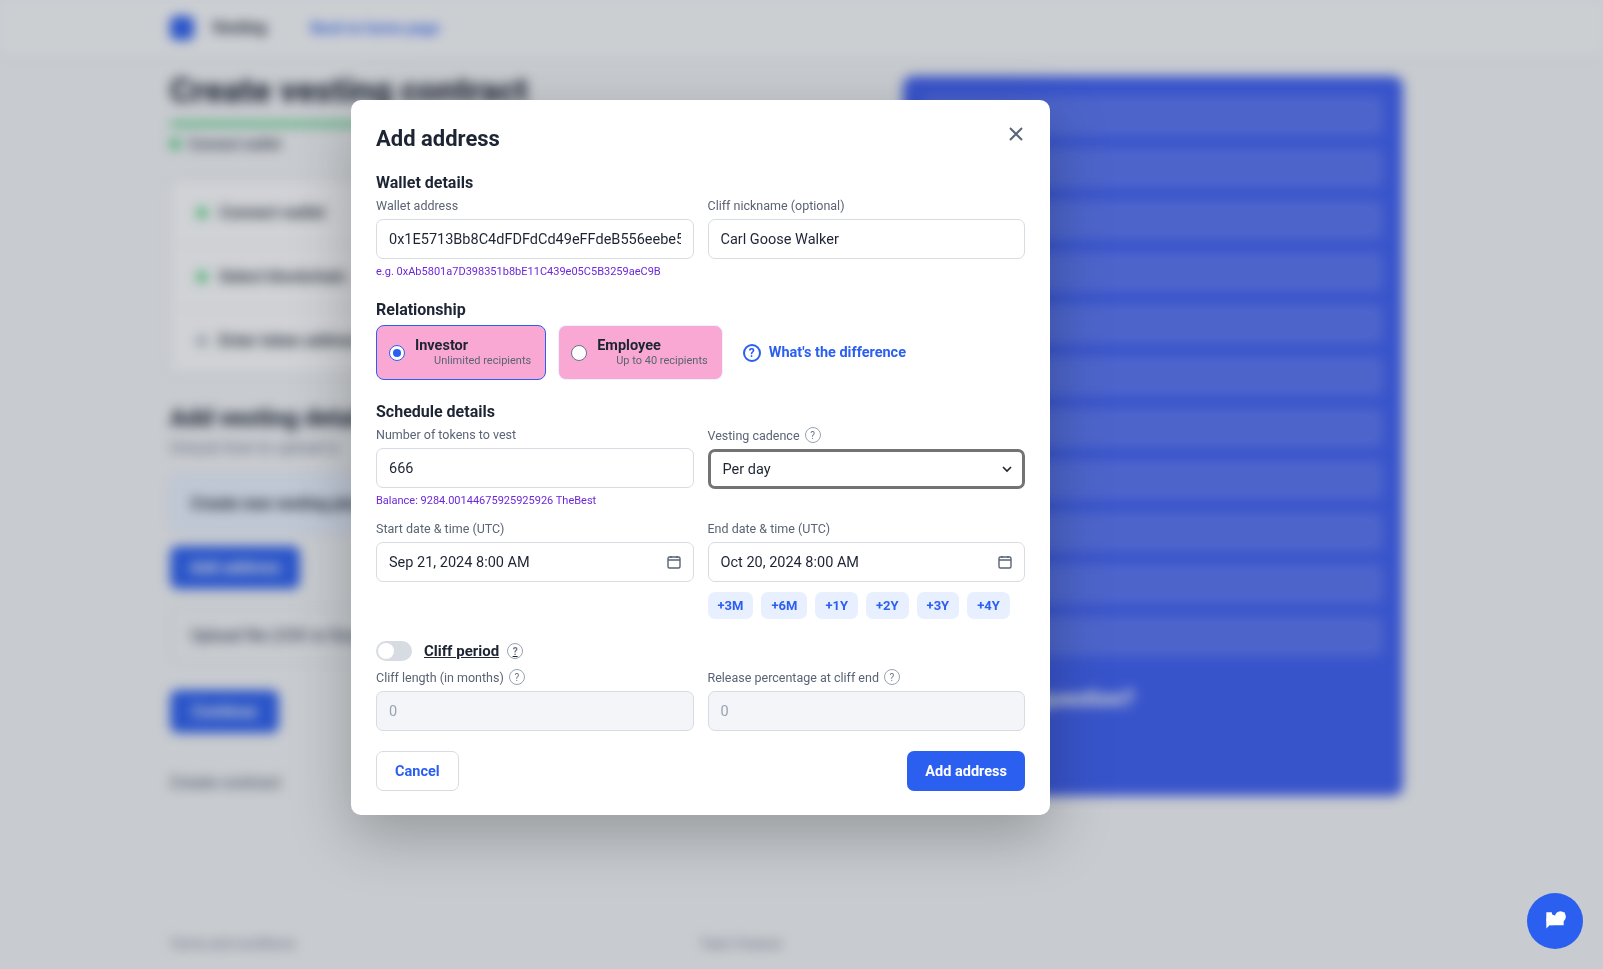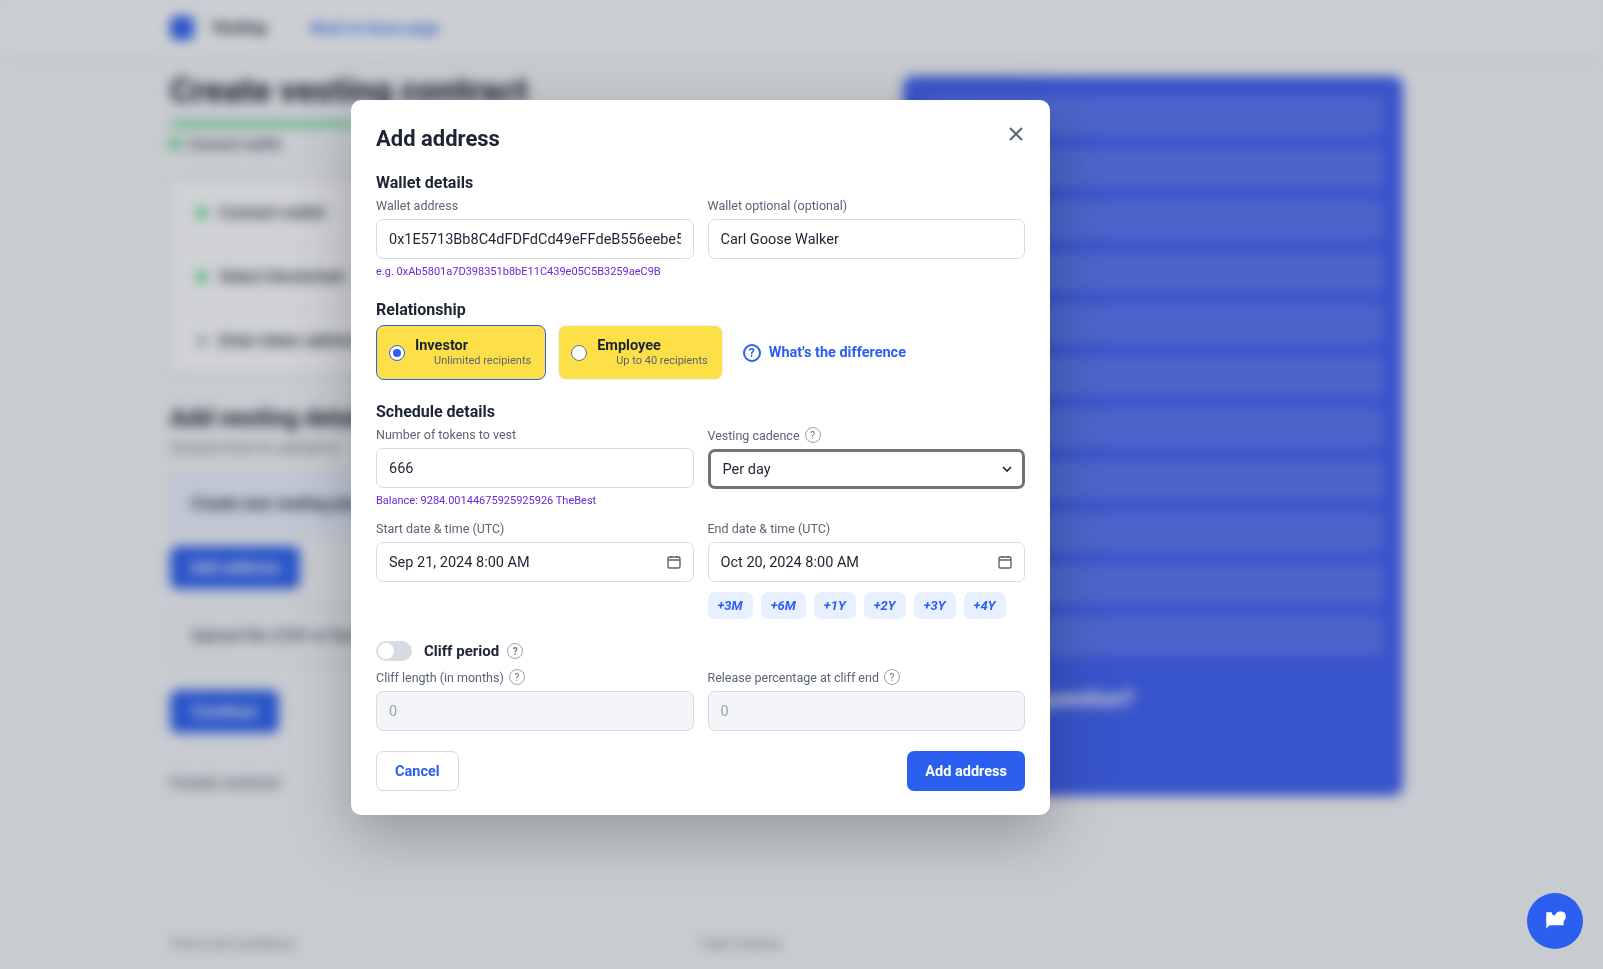--- a/index.html
+++ b/index.html
@@ -108,21 +108,21 @@
     .select-wrap { position:relative; }
     .select-caret { position:absolute; right:12px; top:50%; transform:translateY(-50%); pointer-events:none; color:#1d2433; }
 
     .hint { font-size: 11px; color:#6d28d9; margin-top: 6px; }
 
     
     .radio-row { display:flex; gap:12px; align-items:center; margin-top:6px; }
     .radio-card {
       display:flex; align-items:center; gap:10px; height:55px; padding: 0 14px 0 12px;
       border-radius: 8px; cursor:pointer;
-      background:#fde047; border:1px solid #eaf1ff;
+      background:#f9a8d4; border:1px solid #eaf1ff;
     }
     .radio-card.selected { border:1.5px solid #2b5ff0; }
     .radio-card .rtitle { font-size: 14.5px; font-weight:700; color:#1d2433; line-height:1.15; }
     .radio-card .rsub { font-size: 11px; color:#5a6475; line-height:1.15;margin-left:19px; }
     .radio-dot {
       width:16px; height:16px; border-radius:50%;
       border:1.5px solid #6a7383; background:#fff;
       display:flex;align-items:center;justify-content:center;
     }
     .radio-card.selected .radio-dot { border-color:#2b5ff0; }
@@ -135,25 +135,25 @@
 
     
     .date-wrap { position:relative; }
     .date-wrap .cal-icon {
       position:absolute; right:12px; top:50%; transform:translateY(-50%); color:#5a6475;
     }
 
     .chips { display:flex; gap:8px; margin-top:10px; }
     .chip {
       background:#e8f0ff; color:#2b5ff0; font-weight:700; font-size:13px;
-      border-radius:7px; padding: 6px 10px; cursor:pointer;font-style:italic;
-    }
-
-    
-    .cliff-row { display:flex; align-items:center; gap:12px; margin-top: 22px; }
+      border-radius:7px; padding: 6px 10px; cursor:pointer;
+    }
+
+    
+    .cliff-row { display:flex; align-items:center; gap:12px; margin-top: 22px; text-decoration: underline; }
     .toggle {
       width:36px; height:20px; border-radius:999px; background:#d7dce3; position:relative; cursor:pointer;
     }
     .toggle::after { content:""; position:absolute; left:2px; top:2px; width:16px;height:16px;border-radius:50%; background:#fff; }
     .cliff-label { font-weight:700; font-size:15px; display:flex; align-items:center; gap:8px; }
     .qmark {
       width:16px; height:16px; border-radius:50%; border:1.5px solid #9aa3b2; color:#6a7383;
       font-size:10px; display:flex;align-items:center;justify-content:center;
     }
 
@@ -242,21 +242,21 @@
   </div>
 
   <div class="section-title">Wallet details</div>
   <div class="row">
     <div class="col">
       <div class="label">Wallet address</div>
       <input class="input" value="0x1E5713Bb8C4dFDFdCd49eFFdeB556eebe5" style="">
       <div class="hint">e.g. 0xAb5801a7D398351b8bE11C439e05C5B3259aeC9B</div>
     </div>
     <div class="col">
-      <div class="label">Wallet optional (optional)</div>
+      <div class="label">Cliff nickname (optional)</div>
       <input class="input" value="Carl Goose Walker" style="">
     </div>
   </div>
 
   <div class="section-title">Relationship</div>
   <div class="radio-row">
     <div class="radio-card selected">
       <div class="radio-dot"></div>
       <div>
         <div class="rtitle">Investor</div>

